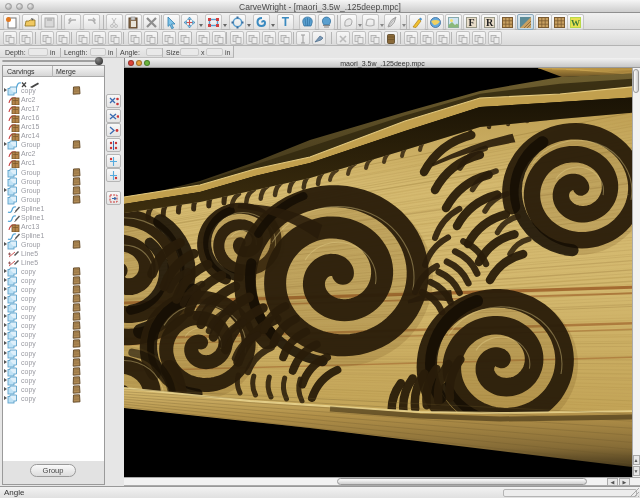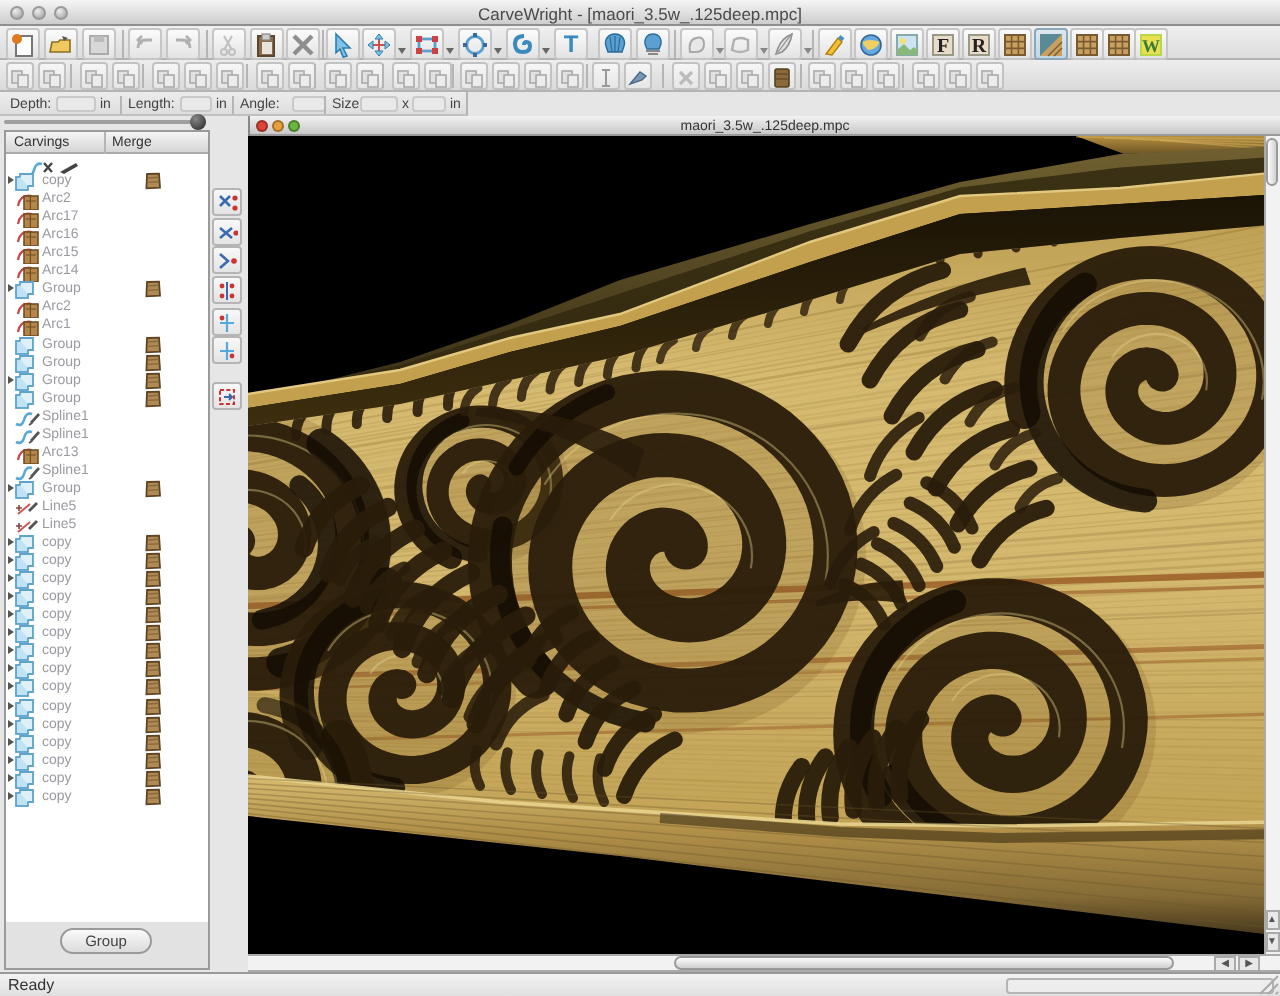--- a/index.html
+++ b/index.html
@@ -1158,16 +1158,16 @@
     </svg></div>
 <div class="abs" style="left:632px;top:68px;width:8px;height:409px;background:#f2f2f2;border-left:1px solid #aaa;"></div>
 <div class="abs" style="left:633px;top:69px;width:6px;height:24px;background:linear-gradient(90deg,#fdfdfd,#cfcfcf);border:1px solid #999;border-radius:3px;"></div>
 <div class="abs" style="left:632.5px;top:455px;width:7px;height:10px;background:#e8e8e8;border:1px solid #aaa;font-size:5px;color:#555;text-align:center;line-height:9px;">▲</div>
 <div class="abs" style="left:632.5px;top:466px;width:7px;height:10px;background:#e8e8e8;border:1px solid #aaa;font-size:5px;color:#555;text-align:center;line-height:9px;">▼</div>
 <div class="abs" style="left:124px;top:477px;width:516px;height:9px;background:#f2f2f2;border-top:1px solid #aaa;border-bottom:1px solid #aaa;"></div>
 <div class="abs" style="left:337px;top:478px;width:250px;height:7px;background:linear-gradient(#fdfdfd,#cfcfcf);border:1px solid #999;border-radius:3.5px;"></div>
 <div class="abs" style="left:607px;top:478px;width:11px;height:8px;background:#e8e8e8;border:1px solid #aaa;font-size:5px;color:#555;text-align:center;line-height:7px;">◀</div>
 <div class="abs" style="left:619px;top:478px;width:11px;height:8px;background:#e8e8e8;border:1px solid #aaa;font-size:5px;color:#555;text-align:center;line-height:7px;">▶</div>
 <div class="abs" style="left:0;top:486px;width:640px;height:12px;background:linear-gradient(#f2f2f2,#e0e0e0);border-top:1px solid #999;"></div>
-<div class="abs" style="left:4px;top:488px;font-size:8px;color:#333;">Ready</div>
+<div class="abs" style="left:4px;top:488px;font-size:8px;color:#333;">Angle</div>
 <div class="abs" style="left:503px;top:489px;width:134px;height:8px;background:#ededed;border:1px solid #b5b5b5;border-radius:2px;"></div>
 <svg class="abs" style="left:629px;top:487px;" width="11" height="11" viewBox="0 0 11 11">
     <path d="M10,1 L1,10 M10,5 L5,10 M10,9 L9,10" stroke="#aaa" stroke-width="1"></path>
   </svg>
 </body></html>

